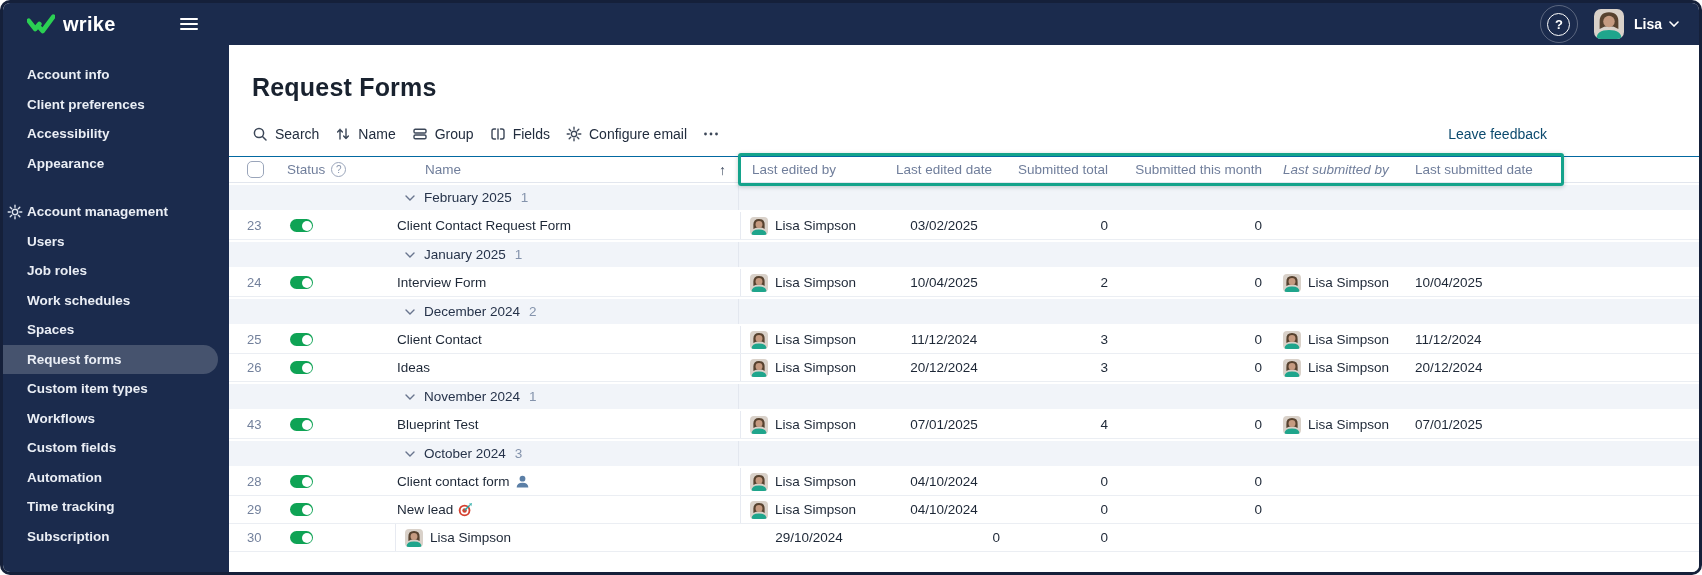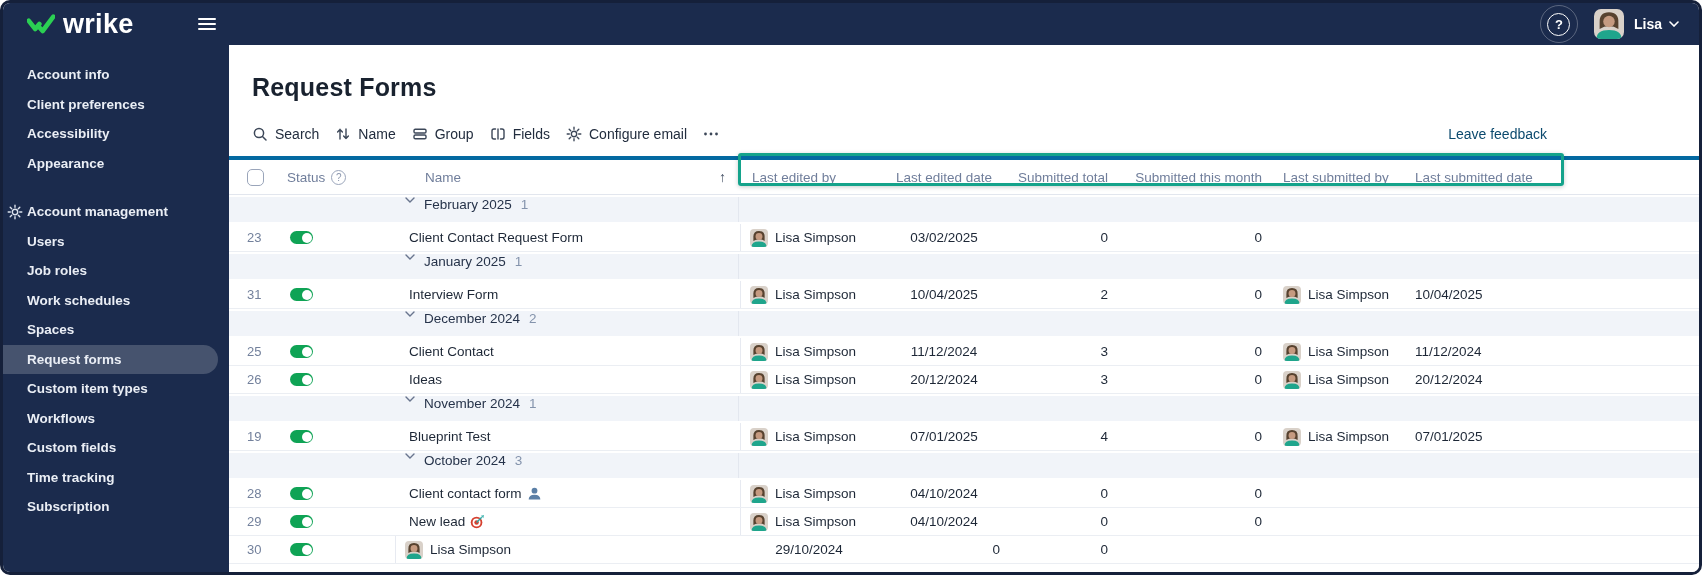--- a/index.html
+++ b/index.html
@@ -6,21 +6,21 @@
   html,body { width:1702px; height:575px; overflow:hidden; background:#fff;
     font-family:"Liberation Sans", sans-serif; }
   .app { width:1702px; height:575px; border:3px solid #15203a; border-radius:10px;
     overflow:hidden; display:flex; flex-direction:column; background:#fff; }
 
   
   .topbar { flex:0 0 42px; background:#1B2B4D; display:flex; align-items:center;
     padding:0 20px 0 24px; }
   .logo { display:flex; align-items:center; gap:8px; }
   .logo-mark { width:28px; height:22px; display:block; }
-  .logo-text { color:#fff; font-size:27px; font-weight:700; letter-spacing:.3px; }
+  .logo-text { color:#fff; font-size:20px; font-weight:700; letter-spacing:.3px; }
   .hamburger { margin-left:64px; width:20px; height:16px; display:flex; align-items:center;
     cursor:pointer; background:none; border:none; }
   .top-spacer { flex:1; }
   .help-ring { width:38px; height:38px; border:1px solid rgba(255,255,255,.28);
     border-radius:50%; display:flex; align-items:center; justify-content:center;
     margin-right:16px; cursor:pointer; }
   .help-circle { width:23px; height:23px; border:1.6px solid #fff; border-radius:50%;
     color:#fff; font-size:13px; font-weight:700; display:flex; align-items:center;
     justify-content:center; }
   .top-avatar { width:30px; height:30px; border-radius:7px; overflow:hidden; flex:0 0 30px; }
@@ -45,57 +45,57 @@
   .toolbar { display:flex; align-items:center; gap:28px; margin:24px 0 0 23px;
     padding-right:152px; }
   .tool { display:flex; align-items:center; gap:7px; font-size:14px; color:#222D3E;
     background:none; border:none; cursor:pointer; font-family:inherit; }
   .tool svg { width:16px; height:16px; }
   .leave-feedback { margin-left:auto; font-size:14px; color:#0c4a6e; cursor:pointer; }
 
   
   .table { margin-top:14px; position:relative;
     --cols:46px 120px 345px 135px 135px 108px 154px 136px 152px minmax(0,1fr); }
-  .thead { display:grid; grid-template-columns:var(--cols); height:39px; align-items:center;
-    border-top:4px solid #0369a1; border-bottom:1px solid #E2E6EE; color:#707E9B;
+  .thead { display:grid; grid-template-columns:var(--cols); height:27px; align-items:center;
+    border-top:1px solid #0369a1; border-bottom:1px solid #E2E6EE; color:#707E9B;
     font-size:13.5px; }
   .th { white-space:nowrap; overflow:hidden; }
   .th-check { margin-left:18px; width:17px; height:17px; border:1.5px solid #9AA5BA;
     border-radius:5px; background:#fff; cursor:pointer; }
   .th-status { display:flex; align-items:center; gap:6px; padding-left:12px; }
   .qmark { width:15px; height:15px; border:1.2px solid #9AA5BA; border-radius:50%;
     color:#8A96AD; font-size:10px; display:inline-flex; align-items:center;
     justify-content:center; cursor:pointer; }
   .th-name { display:flex; align-items:center; justify-content:space-between;
     padding-left:30px; padding-right:14px; }
   .sort-arrow { color:#3E4A5F; font-size:14px; cursor:pointer; }
-  .pl12 { padding-left:12px; } .pl3 { padding-left:3px;text-align:center; } .pl11 { padding-left:11px; }
+  .pl12 { padding-left:12px; } .pl3 { padding-left:3px;text-align:center; } .pl11 { padding-left:11px;font-style:italic; }
   .pl7 { padding-left:7px; }
   .tright { text-align:right; padding-right:10px; }
   .green-box { position:absolute; left:509px; top:-3px; width:826px; height:33px;
     border:3px solid #14A38B; border-radius:3px; pointer-events:none; z-index:3;
     box-shadow:0 1px 4px rgba(20,60,50,.25); }
 
   .row { display:grid; grid-template-columns:var(--cols); height:28px; align-items:center;
     border-bottom:1px solid #EBEEF3; font-size:13.5px; color:#1D2736; background:#fff; }
   .cell { white-space:nowrap; overflow:hidden; }
   .c-num { padding-left:18px; color:#73819C; font-size:13px; }
   .toggle { width:23px; height:13px; border-radius:7px; background:#0FA355; position:relative;
     margin-left:15px; cursor:pointer; }
   .toggle::after { content:""; position:absolute; right:1.5px; top:1.5px; width:10px;
     height:10px; border-radius:50%; background:#fff; }
-  .c-name { padding-left:2px; display:flex; align-items:center; gap:5px;margin-left:12px; }
+  .c-name { padding-left:2px; display:flex; align-items:center; gap:5px; }
   .c-name svg { width:15px; height:15px; flex:0 0 15px; }
   .c-by { align-self:stretch; display:flex; align-items:center; gap:7px; padding-left:9px;
     border-left:1px solid #E7EAF1; }
   .c-by2 { display:flex; align-items:center; gap:7px; padding-left:11px; }
   .mini-avatar { width:18px; height:18px; border-radius:4px; overflow:hidden; flex:0 0 18px; }
   .mini-avatar svg { display:block; width:100%; height:100%; }
 
-  .grow { height:25px; margin:2px 0; background:#F1F4F9; display:flex; 
+  .grow { height:25px; margin:2px 0; background:#F1F4F9; display:flex; align-items:center;
     position:relative; font-size:13.5px; color:#26334A; cursor:pointer; }
   .grow .vline { position:absolute; left:509px; top:0; bottom:0; width:1px; background:#E3E7EF; }
   .gchev { margin-left:176px; display:flex; }
   .glabel { margin-left:9px; font-weight:400; }
   .gcount { margin-left:9px; color:#8493AC; }
 </style>
 </head>
 <body>
 
 <div class="app">
@@ -174,20 +174,23 @@
         <div class="sb-item">
           <span>Custom item types</span>
         </div>
         <div class="sb-item">
           <span>Workflows</span>
         </div>
         <div class="sb-item">
           <span>Custom fields</span>
         </div>
         <div class="sb-item">
+          <span>Automation</span>
+        </div>
+        <div class="sb-item">
           <span>Time tracking</span>
         </div>
         <div class="sb-item">
           <span>Subscription</span>
         </div>
       </nav>
 
     <main class="content">
       <h1 class="page-title">Request Forms</h1>
 
@@ -315,21 +318,21 @@
               <div class="vline"></div>
               <span class="gchev">
                 <svg viewBox="0 0 10 6" width="10" height="6" fill="none">
                   <path d="M1 1 L5 5 L9 1" stroke="#69758E" stroke-width="1.4" stroke-linecap="round"></path>
                 </svg>
               </span>
               <span class="glabel">January 2025</span>
               <span class="gcount">1</span>
             </div>
             <div class="row">
-              <div class="cell c-num">31</div>
+              <div class="cell c-num">24</div>
               <div class="cell">
                 <div class="toggle"></div>
               </div>
               <div class="cell c-name">
                 <span>Interview Form</span>
               </div>
               <div class="cell c-by">
                 <span class="mini-avatar">
                   <svg viewBox="0 0 24 24">
                     <rect width="24" height="24" fill="#d9d1c9"></rect>
@@ -443,21 +446,21 @@
               <div class="vline"></div>
               <span class="gchev">
                 <svg viewBox="0 0 10 6" width="10" height="6" fill="none">
                   <path d="M1 1 L5 5 L9 1" stroke="#69758E" stroke-width="1.4" stroke-linecap="round"></path>
                 </svg>
               </span>
               <span class="glabel">November 2024</span>
               <span class="gcount">1</span>
             </div>
             <div class="row">
-              <div class="cell c-num">19</div>
+              <div class="cell c-num">43</div>
               <div class="cell">
                 <div class="toggle"></div>
               </div>
               <div class="cell c-name">
                 <span>Blueprint Test</span>
               </div>
               <div class="cell c-by">
                 <span class="mini-avatar">
                   <svg viewBox="0 0 24 24">
                     <rect width="24" height="24" fill="#d9d1c9"></rect>

